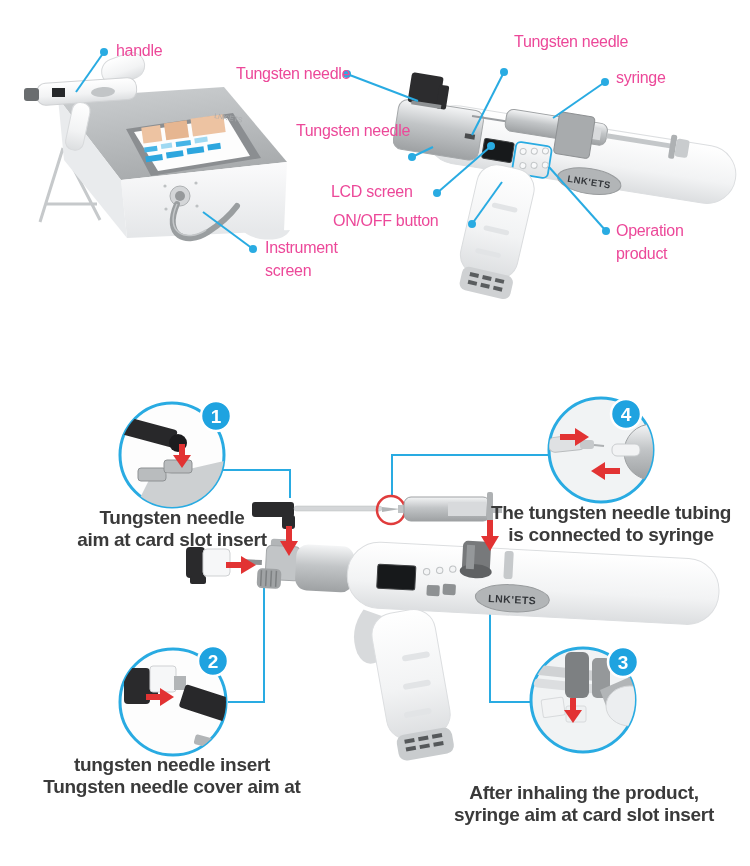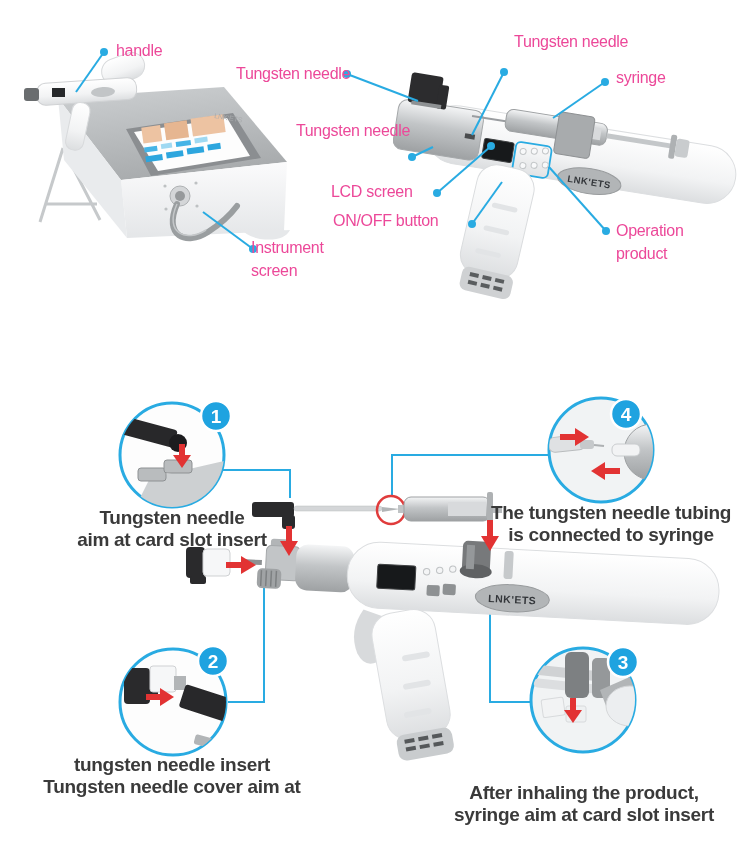--- a/index.html
+++ b/index.html
@@ -331,21 +331,21 @@
 
 <div class="label" style="left:331px;top:180px;">LCD screen</div>
 
 <div class="label" style="left:333px;top:209px;">ON/OFF button</div>
 
 <div class="label" style="left:616px;top:219px;">
   <span>Operation</span>
   <span>product</span>
 </div>
 
-<div class="label" style="left:251px;top:236px;">
+<div class="label" style="left:265px;top:236px;">
   <span>Instrument</span>
   <span>screen</span>
 </div>
 
 <div class="step-label" style="left:32px;top:507px;width:280px;">
   <span>Tungsten needle</span>
   <span>aim at card slot insert</span>
 </div>
 
 <div class="step-label" style="left:12px;top:754px;width:320px;">

